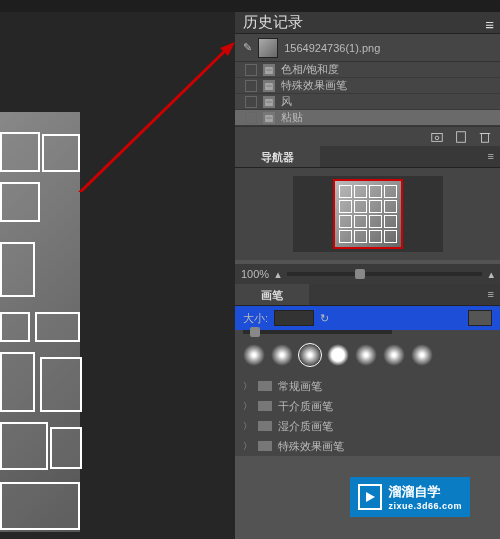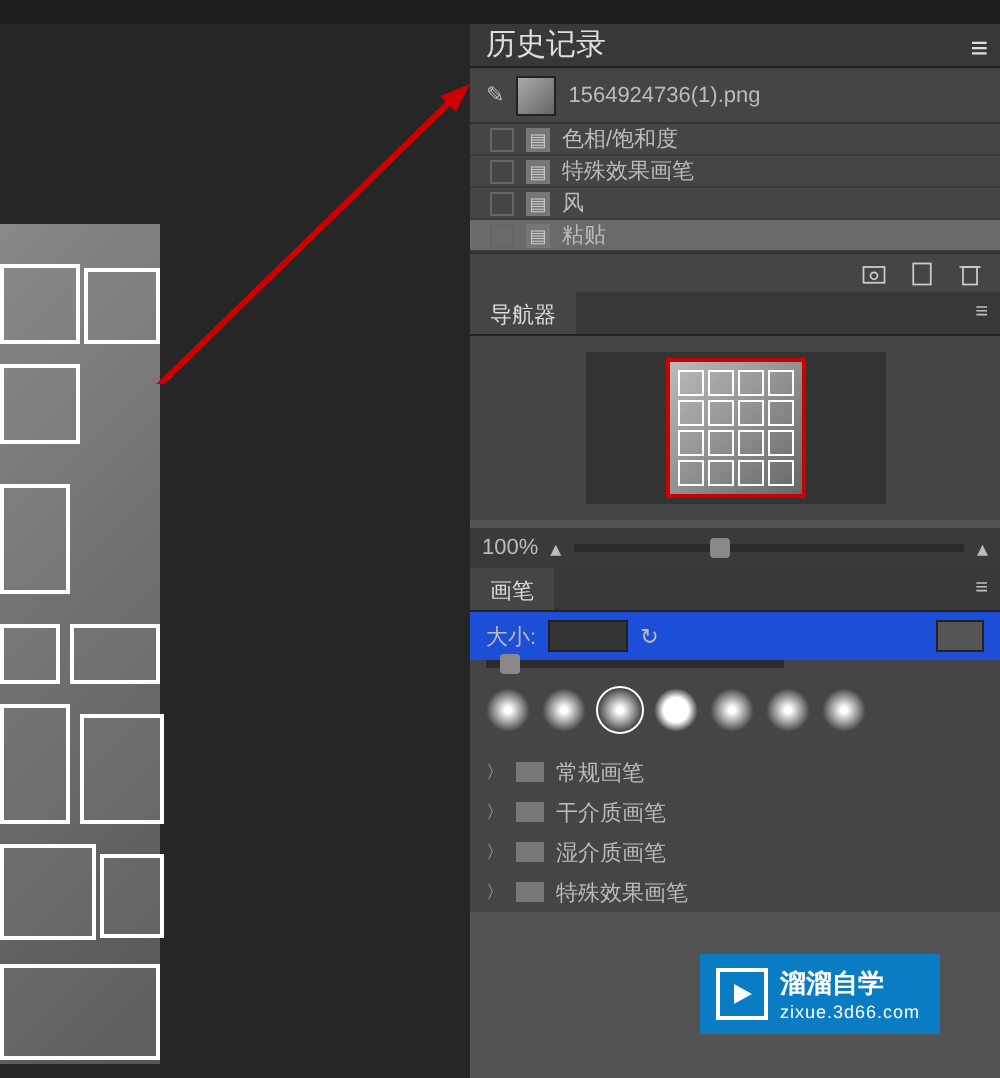--- a/index.html
+++ b/index.html
@@ -94,22 +94,22 @@
     height:20px; display:flex; justify-content:flex-end;
     align-items:center; gap:10px; padding:0 8px;
     background:#454545; border-top:1px solid #333;
   }
   .icon-btn { width:14px; height:14px; cursor:pointer; color:#ccc; }
   .tab-row {
     display:flex; background:#383838; height:22px;
     border-bottom:1px solid #222;
   }
   .tab {
-    padding:4px 10px; font-size:11px; color:#999;
-    background:#2e2e2e; cursor:pointer;
+    padding:4px 26px; font-size:11px; color:#999;
+    background:#2e2e2e; cursor:pointer;font-weight:bold;
   }
   .tab.active { background:#454545; color:#ddd; }
   .navigator-body {
     background:#454545; padding:8px;
     display:flex; flex-direction:column; align-items:center;
   }
   .nav-preview {
     width:150px; height:76px; background:#333;
     display:flex; align-items:center; justify-content:center;
   }
@@ -159,21 +159,21 @@
     width:120px; height:40px;
     display:flex; align-items:center; gap:6px;
     background:#0a7cc4; color:#fff;
     padding:4px 8px;
   }
   .brand .play {
     width:26px; height:26px; border:2px solid #fff;
     display:flex; align-items:center; justify-content:center;
   }
   .brand .text .t1 { font-size:13px; font-weight:bold; }
-  .brand .text .t2 { font-size:9px; letter-spacing:0.5px; }
+  .brand .text .t2 { font-size:9px; letter-spacing:0.5px;font-weight:bold; }
   
   .mos { position:absolute; border:2px solid #fff; background:rgba(150,150,150,0.15); }
 </style>
 </head>
 <body>
 
 <div class="topbar"></div>
 <div class="main">
   <div class="canvas-area">
     <div class="canvas-img"></div>

